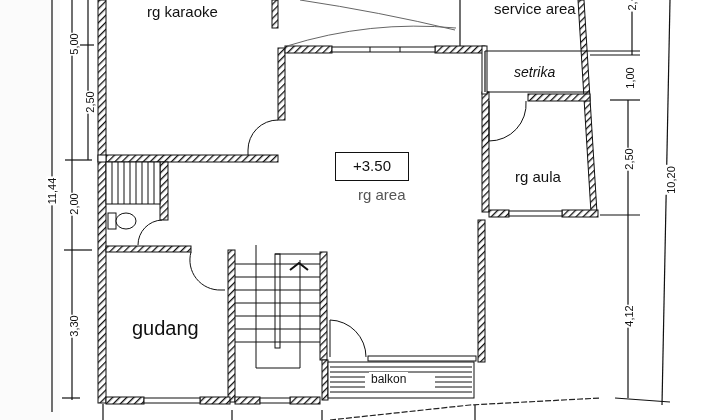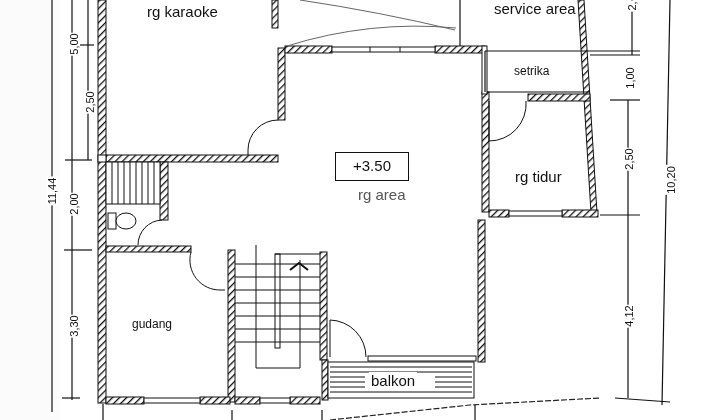--- a/index.html
+++ b/index.html
@@ -170,26 +170,26 @@
     <line x1="330" y1="382" x2="365" y2="382"></line>
     <line x1="435" y1="382" x2="472" y2="382"></line>
     <line x1="330" y1="387" x2="365" y2="387"></line>
     <line x1="435" y1="387" x2="472" y2="387"></line>
     <line x1="330" y1="392" x2="472" y2="392"></line>
   </g>
 </svg>
 
 <div class="room-label" style="left:147px; top:3px; font-size:15px;">rg karaoke</div>
 <div class="room-label" style="left:474px; top:0px; font-size:15px;margin-left:20px;">service area</div>
-<div class="room-label" style="left:514px; top:64px; font-size:12px;">setrika</div>
+<div class="room-label" style="left:514px; top:64px; font-size:14px;font-style:italic;">setrika</div>
 <div class="level-box" style="left:335px; top:152px; width:72px; height:27px;">+3.50</div>
 <div class="room-label aula-label" style="left:358px; top:186px; font-size:15px;">rg area</div>
-<div class="room-label" style="left:515px; top:168px; font-size:15px;">rg tidur</div>
-<div class="room-label" style="left:132px; top:317px; font-size:12px;">gudang</div>
-<div class="room-label" style="left:369px; top:372px; font-size:15px; background:#fff; padding:0 2px;">balkon</div>
+<div class="room-label" style="left:515px; top:168px; font-size:15px;">rg aula</div>
+<div class="room-label" style="left:132px; top:317px; font-size:20px;">gudang</div>
+<div class="room-label" style="left:369px; top:372px; font-size:12px; background:#fff; padding:0 2px;">balkon</div>
 
 <div class="dim-label" style="left:38px; top:185px;">11,44</div>
 <div class="dim-label" style="left:62px; top:38px;">5,00</div>
 <div class="dim-label" style="left:78px; top:96px;">2,50</div>
 <div class="dim-label" style="left:62px; top:198px;">2,00</div>
 <div class="dim-label" style="left:62px; top:320px;">3,30</div>
 <div class="dim-label" style="left:626px; top:0px;">2,</div>
 <div class="dim-label" style="left:618px; top:72px;">1,00</div>
 <div class="dim-label" style="left:617px; top:153px;">2,50</div>
 <div class="dim-label" style="left:617px; top:310px;">4,12</div>

